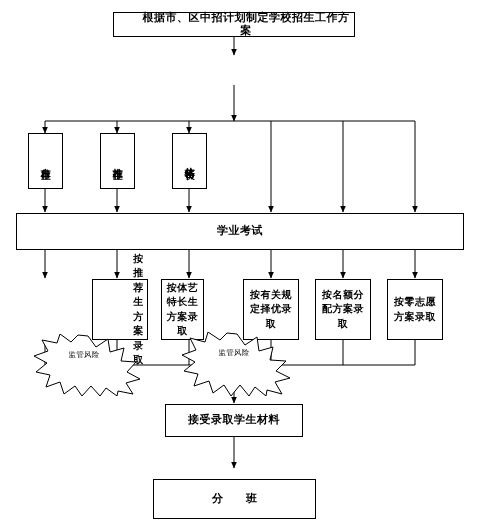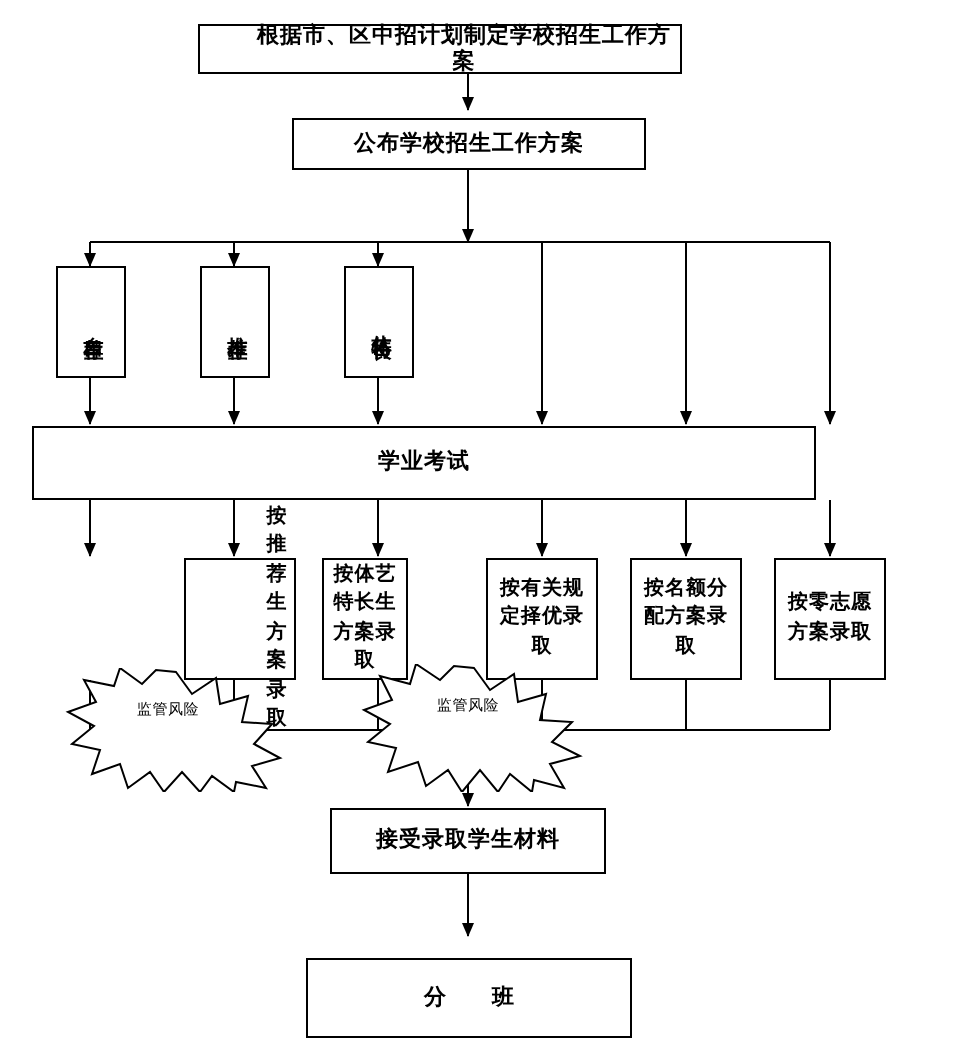--- a/index.html
+++ b/index.html
@@ -119,39 +119,36 @@
       <line x1="415" y1="340" x2="415" y2="365"></line>
 
       <line x1="45" y1="365" x2="415" y2="365"></line>
 
       <line x1="234" y1="365" x2="234" y2="403" marker-end="url(#arrow)"></line>
 
       <line x1="234" y1="437" x2="234" y2="468" marker-end="url(#arrow)"></line>
     </g>
   </svg>
 
-  <div class="node node-wide" style="left:99px; top:12px; width:242px; height:25px;padding-left:24px;">
+  <div class="node node-wide" style="left:113px; top:12px; width:242px; height:25px;padding-left:24px;">
     <span>根据市、区中招计划制定学校招生工作方案</span>
   </div>
 
-  <div class="node node-wide" style="left:146px; top:59px; width:177px; height:26px;">
-    <span>公布学校招生工作方案</span>
-  </div>
 
   <div class="node node-vert" style="left:28px; top:133px; width:35px; height:56px;">
     <span>自荐生</span>
   </div>
   <div class="node node-vert" style="left:100px; top:133px; width:35px; height:56px;">
     <span>推荐生</span>
   </div>
   <div class="node node-vert" style="left:172px; top:133px; width:35px; height:56px;">
     <span>体艺特长</span>
   </div>
 
-  <div class="node node-wide" style="left:16px; top:213px; width:392px; height:37px;">
+  <div class="node node-wide" style="left:16px; top:213px; width:448px; height:37px;">
     <span>学业考试</span>
   </div>
 
   <div class="node node-small" style="left:92px; top:279px; width:56px; height:61px;padding-left:40px;">
     <span>按推荐生方案录取</span>
   </div>
   <div class="node node-small" style="left:161px; top:279px; width:43px; height:61px;">
     <span>按体艺特长生方案录取</span>
   </div>
   <div class="node node-small" style="left:315px; top:279px; width:56px; height:61px;">

